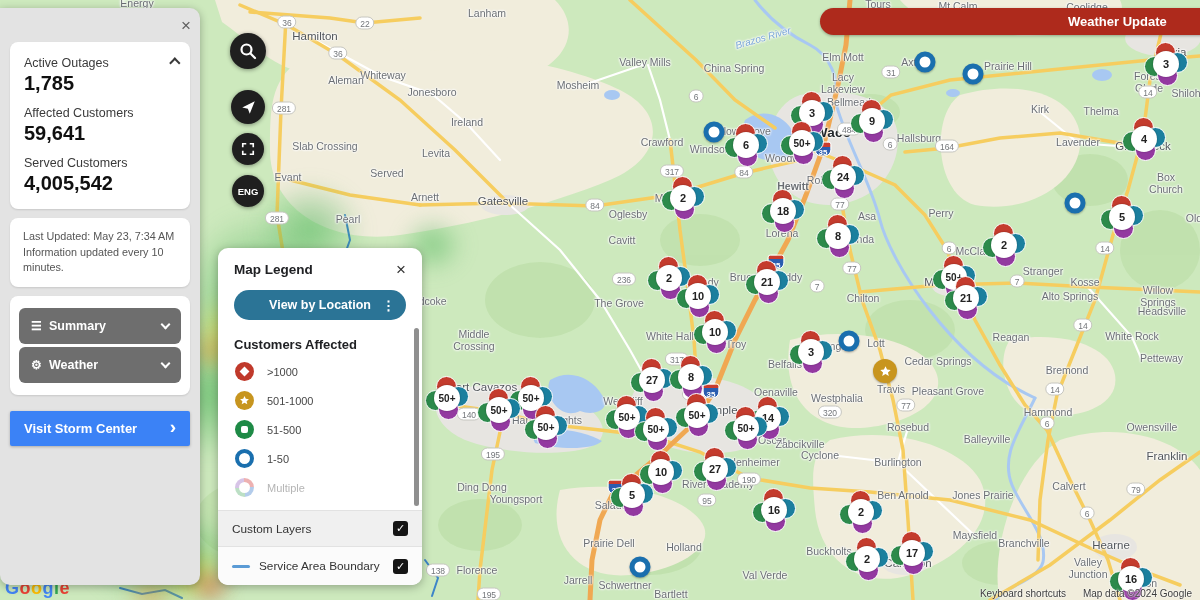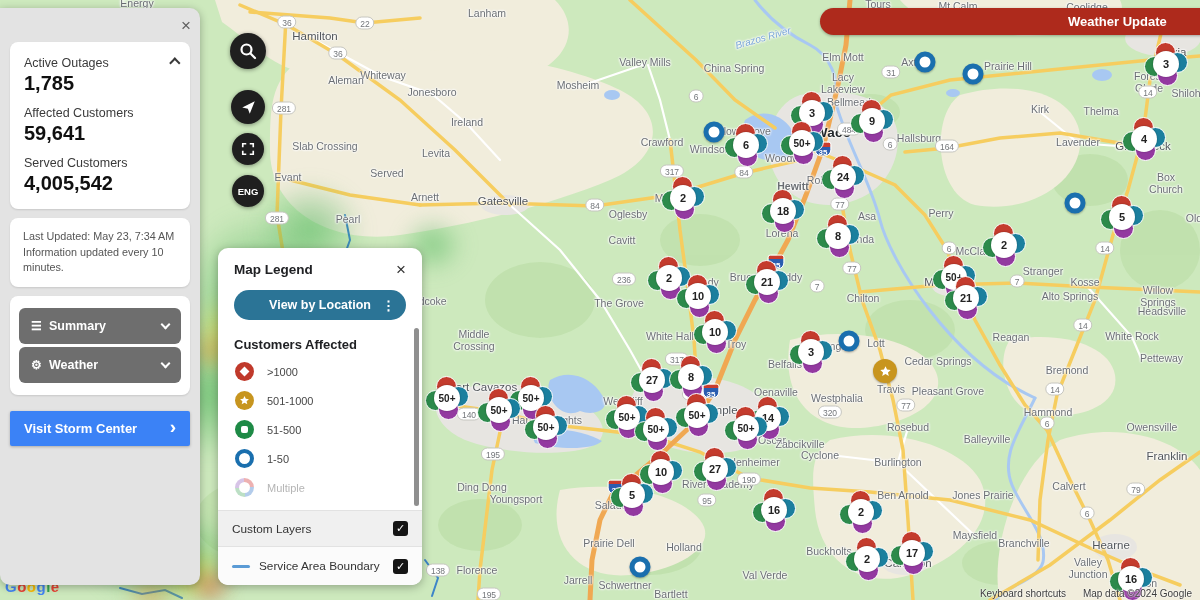--- a/index.html
+++ b/index.html
@@ -35,21 +35,21 @@
   .cluster .c { position:absolute; left:6px; top:6px; width:26px; height:26px; border-radius:50%; background:#fff;
                 display:flex; align-items:center; justify-content:center; font-size:11px; font-weight:bold; color:#222;
                 box-shadow:0 0 2px rgba(0,0,0,.35); }
   .single { position:absolute; z-index:6; width:21px; height:21px; border-radius:50%; background:#fff;
             border:5px solid #1a6fae; transform:translate(-50%,-50%); box-shadow:0 1px 2px rgba(0,0,0,.3); cursor:pointer; }
   .starm  { position:absolute; z-index:6; width:24px; height:24px; border-radius:50%; background:#c8951e;
             transform:translate(-50%,-50%); display:flex; align-items:center; justify-content:center;
             box-shadow:0 1px 2px rgba(0,0,0,.3); cursor:pointer; }
 
   
-  #googlelogo { position:absolute; left:5px; top:578px; z-index:7; font-size:15px; font-weight:bold; letter-spacing:.5px; cursor:pointer; }
+  #googlelogo { position:absolute; left:5px; top:578px; z-index:7; font-size:18px; font-weight:bold; letter-spacing:.5px; cursor:pointer; }
   #attrib { position:absolute; right:8px; top:588px; z-index:7; font-size:10px; color:#3c3c3c; }
   #attrib span { margin-left:14px; cursor:pointer; text-shadow:0 0 2px #fff,0 0 2px #fff; }
 
   
   #drawer { position:absolute; left:0; top:8px; width:200px; height:577px; background:#e3e3e3; z-index:9;
             border-radius:0 10px 10px 10px; box-shadow:0 2px 8px rgba(0,0,0,.3); }
   #drawer-close { position:absolute; top:9px; right:9px; font-size:17px; color:#5f5f5f; cursor:pointer; line-height:1; }
   .card { background:#fff; border-radius:8px; margin:0 10px; box-shadow:0 1px 2px rgba(0,0,0,.12); }
   #stats-card { margin-top:34px; padding:14px 14px 10px; }
   .stat-label-row { display:flex; align-items:center; justify-content:space-between; }

